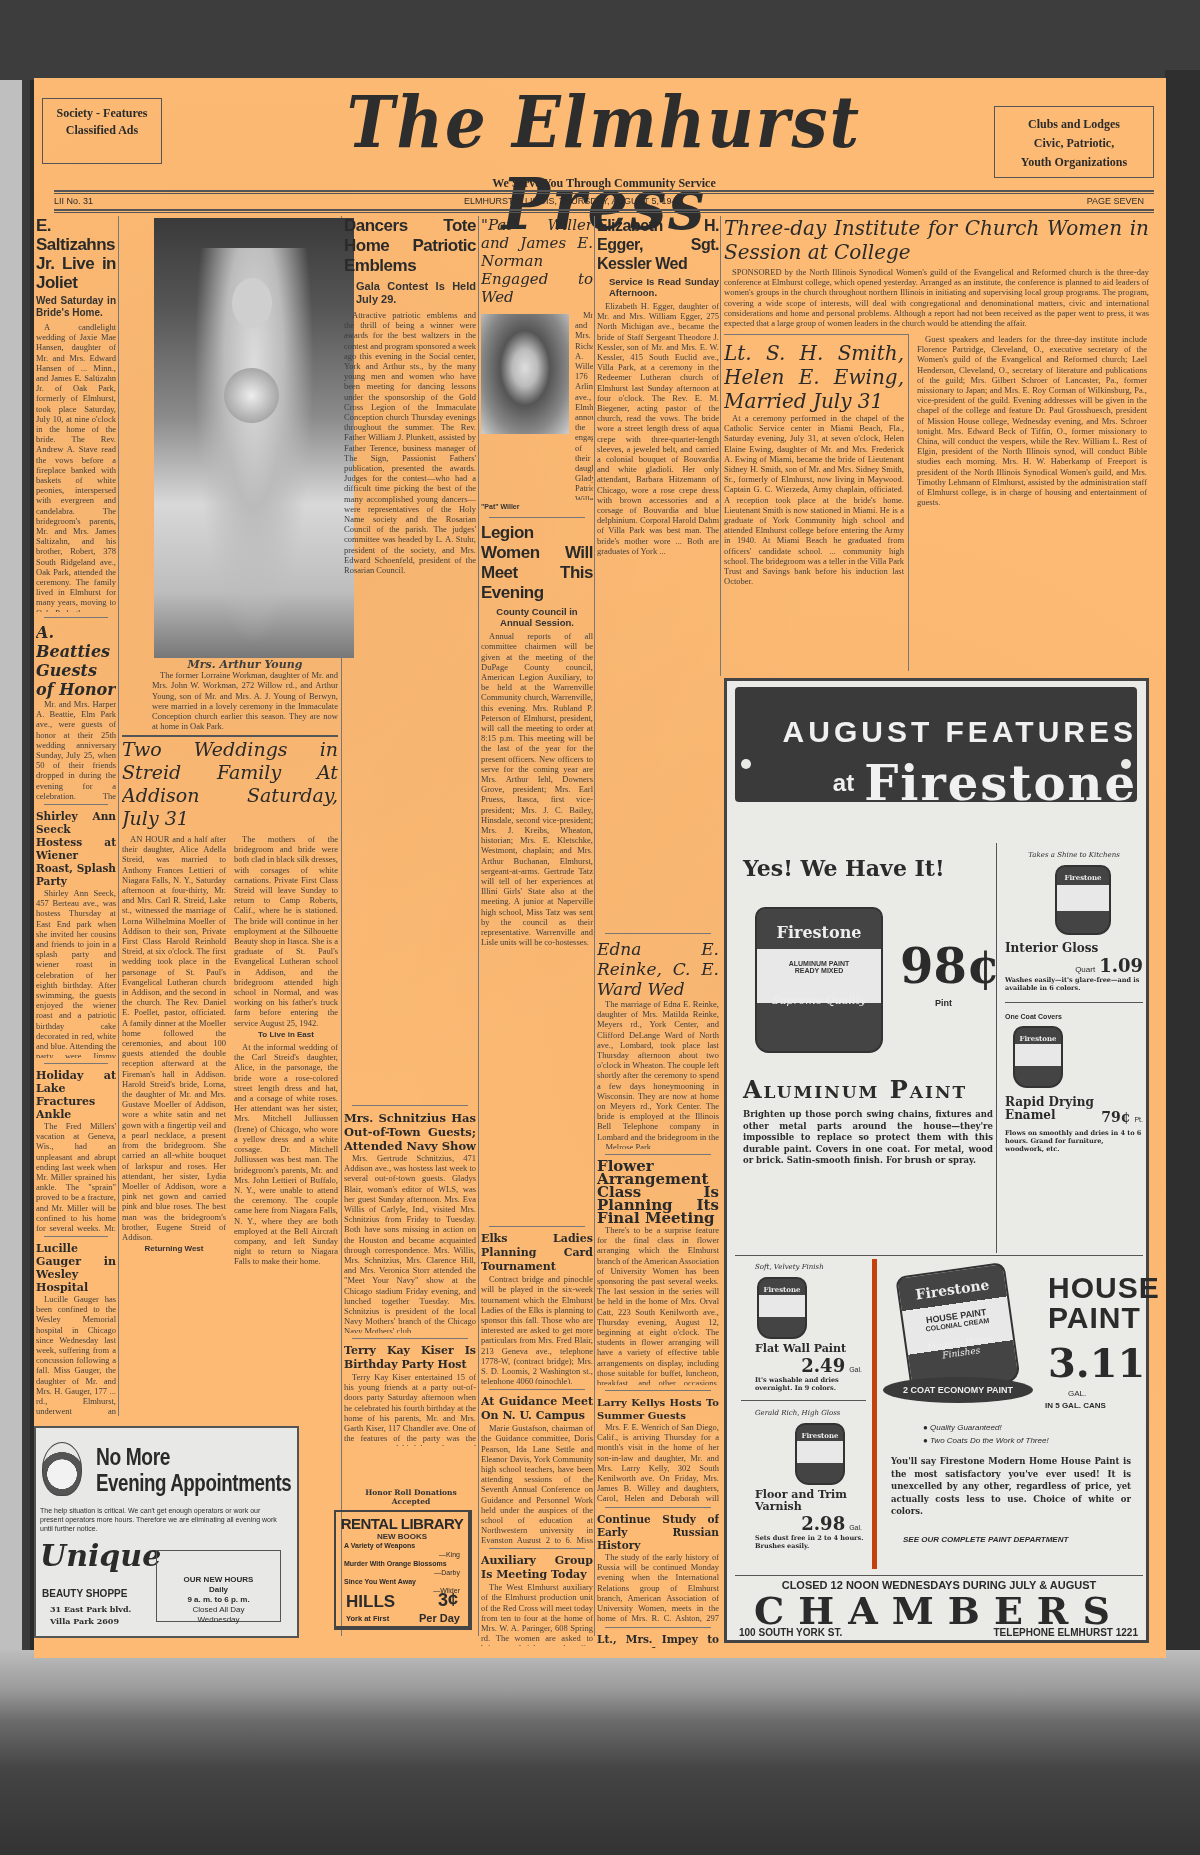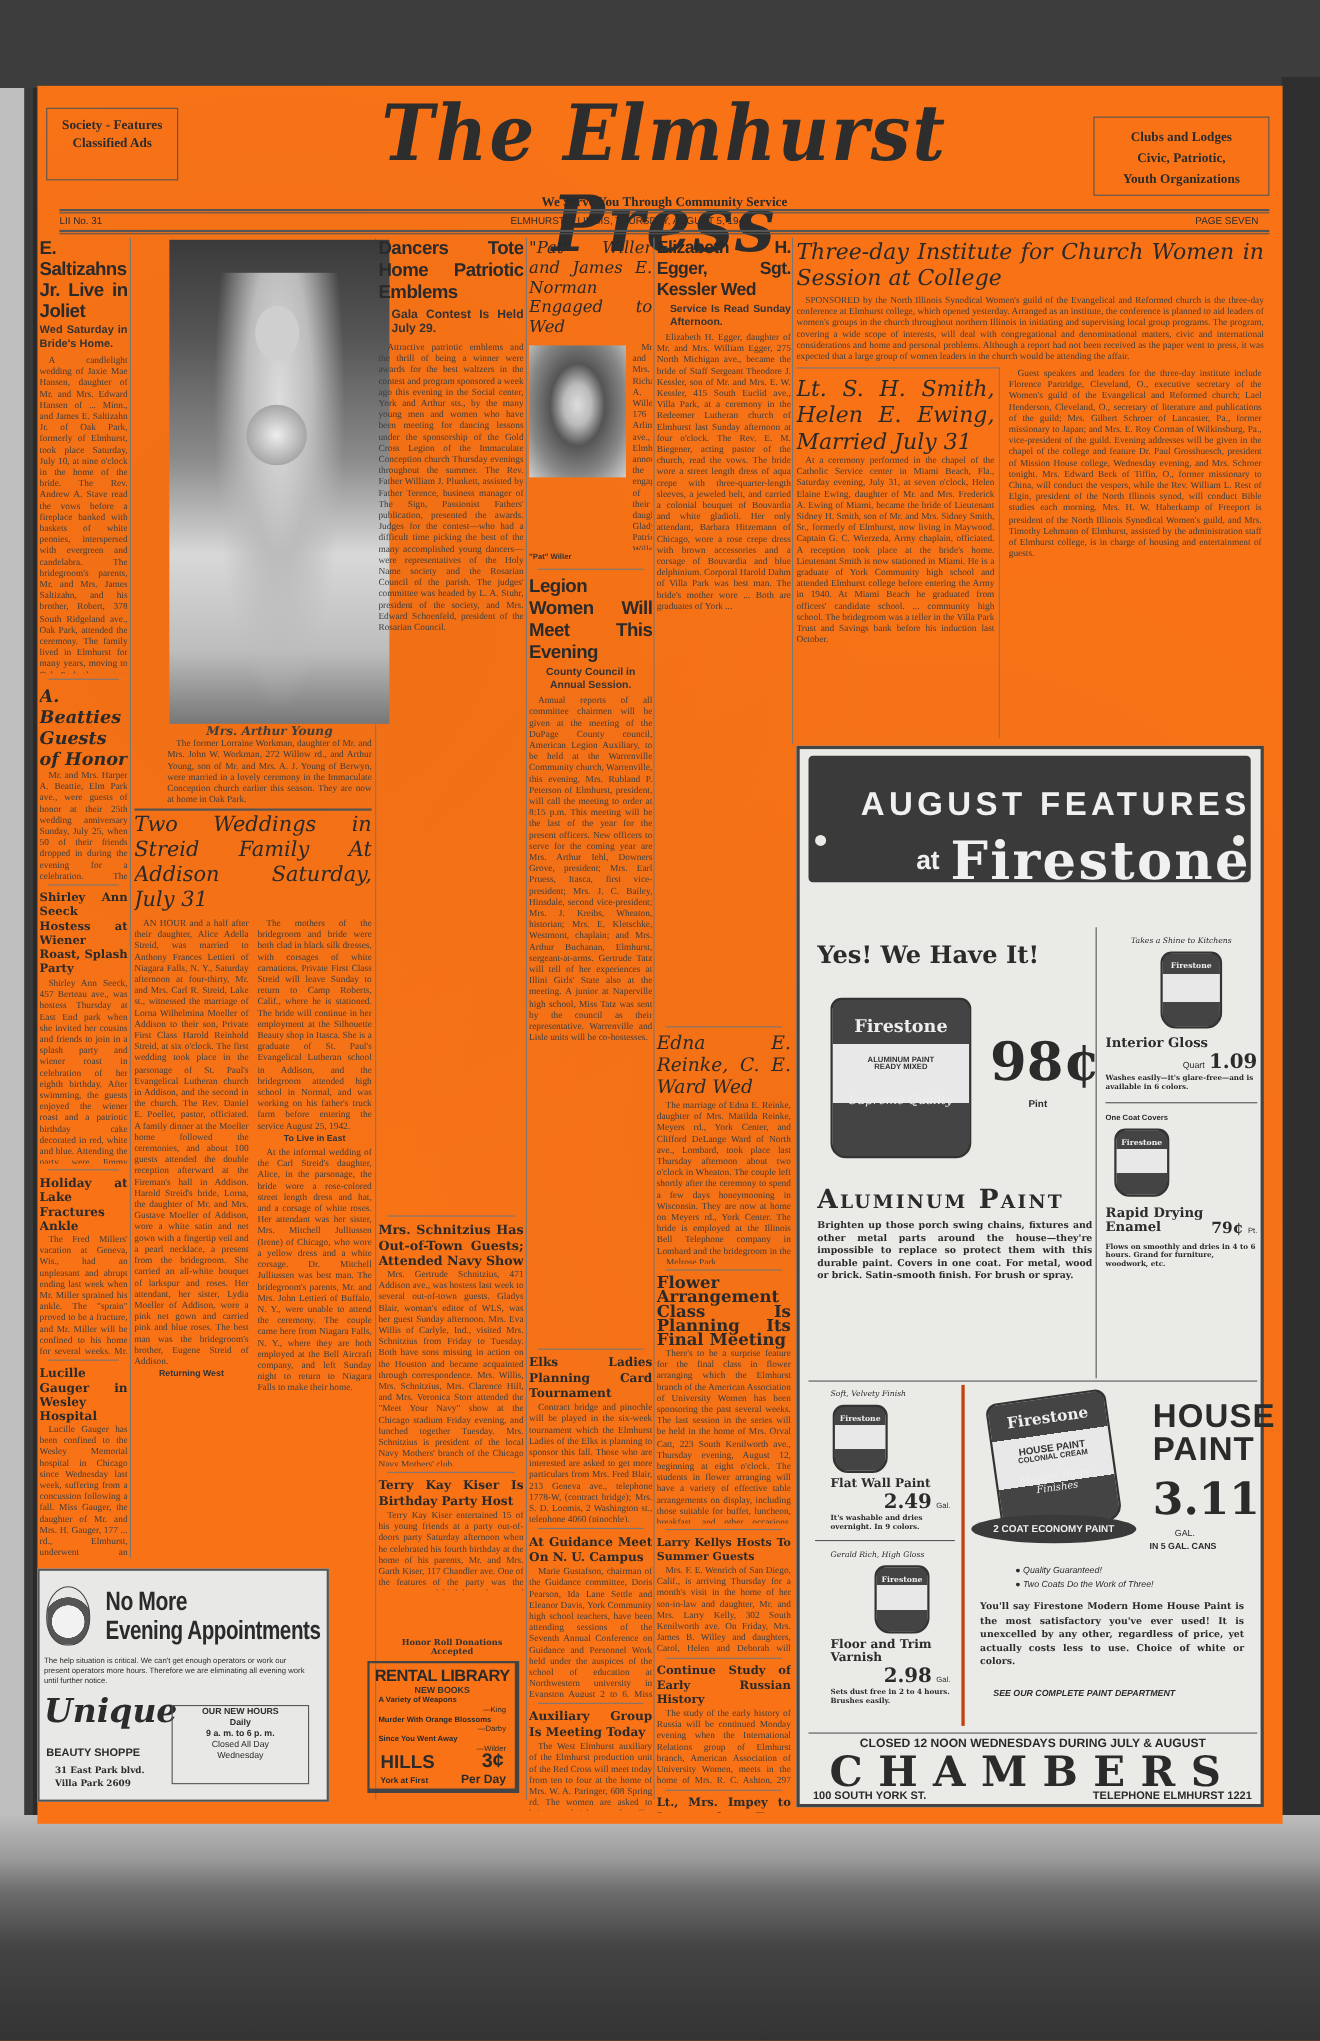--- a/index.html
+++ b/index.html
@@ -4,21 +4,21 @@
 <style>
   * { box-sizing: border-box; margin: 0; padding: 0; }
   html, body { width: 1200px; height: 1855px; background: #2a2a2a; overflow: hidden; }
   body { position: relative; font-family: "Liberation Serif", serif; color: #2b2b2b; }
 
   .top-dark { position: absolute; left: 0; top: 0; width: 1200px; height: 80px; background: #3d3d3d; }
   .bottom-dark { position: absolute; left: 0; top: 1650px; width: 1200px; height: 205px; background: linear-gradient(#bdbdbd 0, #9a9a9a 40px, #6c6c6c 70px, #444 120px, #333 205px); }
   .left-strip { position: absolute; left: 0; top: 80px; width: 30px; height: 1600px; background: #bfbfbf; border-right: 8px solid #3a3a3a; }
   .right-strip { position: absolute; left: 1165px; top: 70px; width: 35px; height: 1600px; background: #2f2f2f; }
 
-  .page { position: absolute; left: 34px; top: 78px; width: 1132px; height: 1580px; background: #f97316; }
+  .page { position: absolute; left: 34px; top: 78px; width: 1132px; height: 1580px; background: #fdba74; }
   .paper-noise { position: absolute; inset: 0; background:
       radial-gradient(circle at 20% 30%, rgba(0,0,0,0.04), transparent 40%),
       radial-gradient(circle at 70% 60%, rgba(0,0,0,0.03), transparent 45%); }
 
   
   .masthead { position: absolute; left: 0; top: 0; width: 1132px; height: 120px; }
   .ear { position: absolute; border: 1.5px solid #555; font-family: "Liberation Serif", serif; font-weight: bold; font-size: 12px; text-align: center; line-height: 17px; padding-top: 6px; }
   .ear-left { left: 8px; top: 20px; width: 120px; height: 66px; }
   .ear-right { left: 960px; top: 28px; width: 160px; height: 72px; padding-top: 8px; line-height: 19px; }
   .nameplate { position: absolute; left: 210px; top: 10px; width: 720px; text-align: center; font-family: "DejaVu Serif", serif; font-weight: bold; font-size: 64px; letter-spacing: 2px; color: #2d2d2d; font-style: italic; transform: scaleY(1.1); }
@@ -230,21 +230,21 @@
 
   <div class="ad-beauty">
     <div style="position:absolute;left:6px;top:14px;width:40px;height:54px;border-radius:50% 50% 45% 45%;border:1.5px solid #444;background:radial-gradient(circle at 50% 60%,#f2f2f2 40%,#555 41%,#555 60%,#e8e8e6 61%)"></div>
     <div class="head-sans" style="position:absolute;left:60px;top:16px;font-size:24px;line-height:26px;font-family:'Liberation Sans',sans-serif;transform:scaleX(0.8);transform-origin:left">No More</div>
     <div class="head-sans" style="position:absolute;left:60px;top:42px;font-size:24px;line-height:26px;transform:scaleX(0.78);transform-origin:left;white-space:nowrap">Evening Appointments</div>
     <div style="position:absolute;left:4px;top:78px;width:240px;font-family:'Liberation Sans',sans-serif;font-size:7px;line-height:9px">The help situation is critical. We can't get enough operators or work our present operators more hours. Therefore we are eliminating all evening work until further notice.</div>
     <div style="position:absolute;left:4px;top:110px;font-family:'DejaVu Serif',serif;font-style:italic;font-weight:bold;font-size:30px">Unique</div>
     <div style="position:absolute;left:6px;top:160px;font-family:'Liberation Sans',sans-serif;font-weight:bold;font-size:10px">BEAUTY SHOPPE</div>
     <div style="position:absolute;left:14px;top:176px;font-family:'DejaVu Serif',serif;font-weight:bold;font-size:8px">31 East Park blvd.</div>
     <div style="position:absolute;left:14px;top:188px;font-family:'DejaVu Serif',serif;font-weight:bold;font-size:8px">Villa Park 2609</div>
-    <div style="position:absolute;left:120px;top:122px;width:125px;height:72px;border:1.5px solid #555;text-align:center;font-family:'Liberation Sans',sans-serif;font-size:8px;line-height:10px;padding-top:0">
+    <div style="position:absolute;left:120px;top:122px;width:125px;height:72px;border:1.5px solid #555;text-align:center;font-family:'Liberation Sans',sans-serif;font-size:8px;line-height:10px;padding-top:24px">
       <div style="font-weight:bold">OUR NEW HOURS</div>
       <div style="font-weight:bold">Daily</div>
       <div style="font-weight:bold">9 a. m. to 6 p. m.</div>
       <div>Closed All Day</div>
       <div>Wednesday</div>
     </div>
   </div>
 
   <div class="ad-firestone">
     <div class="fs-banner">
@@ -286,21 +286,21 @@
       <div style="font-family:'DejaVu Serif',serif;font-weight:bold;font-size:12px;line-height:13px;margin-top:8px">Rapid Drying Enamel</div>
       <div style="text-align:right;margin-top:-14px">
         <span style="font-family:'DejaVu Serif',serif;font-weight:bold;font-size:14px">79¢</span>
         <span style="font-family:'Liberation Sans',sans-serif;font-size:7px">Pt.</span>
       </div>
       <div style="font-family:'DejaVu Serif',serif;font-size:6.5px;line-height:8px;font-weight:bold;margin-top:3px">Flows on smoothly and dries in 4 to 6 hours. Grand for furniture, woodwork, etc.</div>
     </div>
 
     <div style="position:absolute;left:8px;top:574px;width:408px;height:1px;background:#555"></div>
 
-    <div style="position:absolute;left:8px;top:578px;width:142px;height:310px;border-right:3px solid #c2410c">
+    <div style="position:absolute;left:8px;top:578px;width:142px;height:310px;border-right:5px solid #c2410c">
       <div style="font-family:'DejaVu Serif',serif;font-style:italic;font-size:7px;margin:4px 0 0 20px">Soft, Velvety Finish</div>
       <div class="can" style="margin:6px 0 0 22px;width:50px;height:62px;font-size:7px;padding-top:6px"><span>Firestone</span></div>
       <div style="font-family:'DejaVu Serif',serif;font-weight:bold;font-size:11px;line-height:12px;margin:4px 0 0 20px;width:100px">Flat Wall Paint</div>
       <div style="text-align:right;padding-right:10px">
         <span style="font-family:'DejaVu Serif',serif;font-weight:bold;font-size:18px">2.49</span>
         <span style="font-family:'Liberation Sans',sans-serif;font-size:7px">Gal.</span>
       </div>
       <div style="font-family:'DejaVu Serif',serif;font-size:6.5px;line-height:8px;font-weight:bold;margin-left:20px">It's washable and dries overnight. In 9 colors.</div>
       <div style="height:1px;background:#555;margin:8px 6px"></div>
       <div style="font-family:'DejaVu Serif',serif;font-style:italic;font-size:7px;margin-left:20px">Gerald Rich, High Gloss</div>

